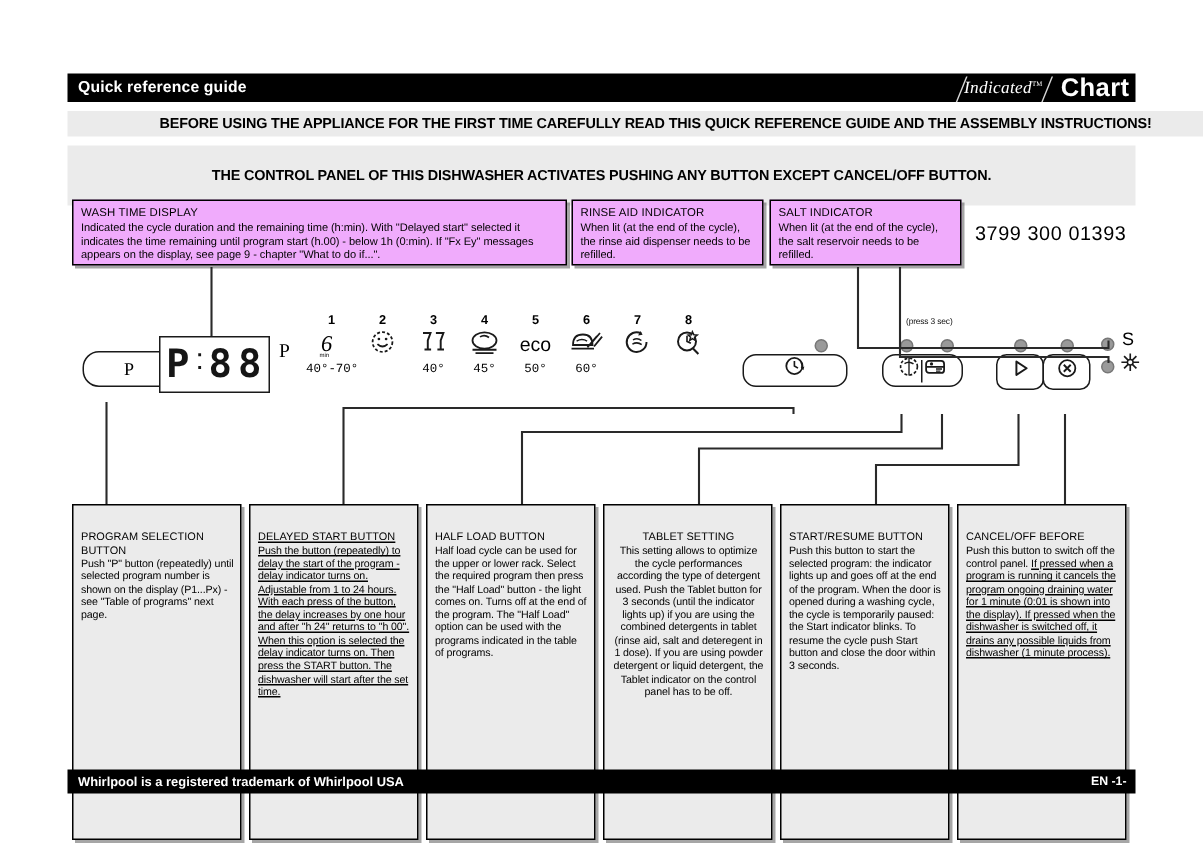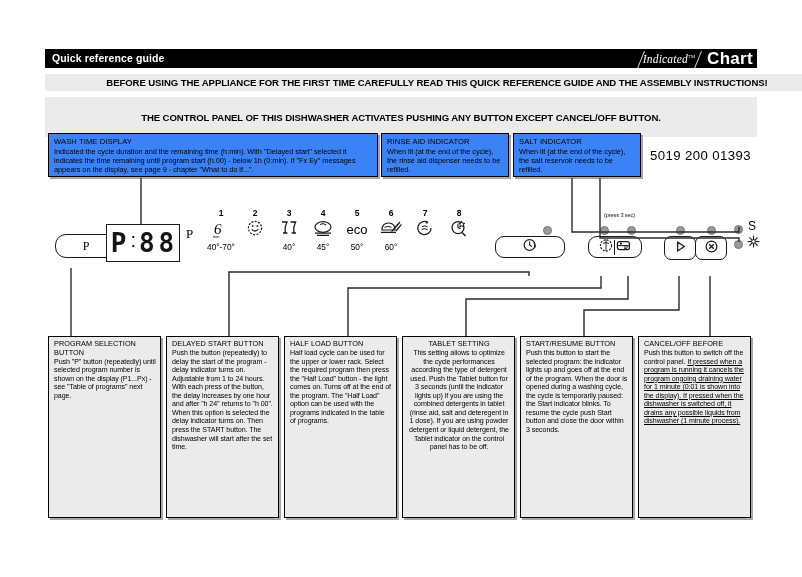--- a/index.html
+++ b/index.html
@@ -46,21 +46,21 @@
   .notice{
     position:absolute;background:#ebebeb;color:#000;
     text-align:center;font-size:9.6px;font-weight:bold;letter-spacing:-.1px;
     display:flex;flex-direction:column;align-items:center;justify-content:center;
   }
   #notice1{left:45px;top:74px;width:784px;height:17px;}
   #notice2{left:45px;top:97px;width:712px;height:40px;line-height:13px;}
 
   
   .infobox{
-    position:absolute;background:#3b82f6;border:1.3px solid #000;
+    position:absolute;background:#f0abfc;border:1.3px solid #000;
     box-shadow:2px 2px 0 rgba(0,0,0,.35);
     padding:3px 4px 2px 5px;box-sizing:border-box;
   }
   .infobox .hd{font-size:7.6px;font-weight:normal;letter-spacing:.1px;margin-bottom:.5px;}
   .infobox .bd{font-size:7.4px;line-height:9.1px;letter-spacing:-.05px;}
   #box-wash{left:48px;top:133px;width:330px;height:44px;}
   #box-rinse{left:381px;top:133px;width:128px;height:44px;}
   #box-salt{left:513px;top:133px;width:128px;height:44px;}
 
   .partnum{
@@ -96,21 +96,21 @@
   .progrow{position:absolute;left:186px;top:18px;width:280px;height:62px;}
   .plabel{
     position:absolute;left:0;top:18px;font-size:13px;
     font-family:"Liberation Serif","DejaVu Serif",serif;
   }
   .prog{
     position:absolute;width:34px;text-align:center;
   }
   .prog .num{font-size:8.5px;font-weight:bold;display:block;height:11px;}
   .prog .gl{display:block;height:22px;line-height:22px;font-size:16px;}
-  .prog .tmp{display:block;font-size:8.3px;height:12px;line-height:12px;white-space:nowrap;}
+  .prog .tmp{display:block;font-size:8.3px;height:12px;line-height:12px;white-space:nowrap;font-family:Liberation Mono, monospace;}
 
   
   .dot{
     position:absolute;width:7px;height:7px;border-radius:50%;
     background:#9a9a9a;border:1px solid #777;
   }
 
   
   .obtn{
     position:absolute;border:1.6px solid #1a1a1a;border-radius:9px;background:#fff;
@@ -125,30 +125,30 @@
     position:absolute;font-size:5.6px;letter-spacing:-.1px;color:#111;
   }
 
   .sidelab{position:absolute;font-size:12px;font-family:"Liberation Sans","DejaVu Sans",sans-serif;}
 
   
   #connectors{position:absolute;left:0;top:0;width:802px;height:577px;pointer-events:none;}
 
   
   .descbox{
-    position:absolute;top:336px;height:182px;
+    position:absolute;top:336px;height:224px;
     background:#ebebeb;border:1.3px solid #000;
     box-shadow:2px 2px 0 rgba(0,0,0,.35);
-    padding:3px 4px 2px 5px;box-sizing:border-box;overflow:hidden;
+    padding:17px 4px 2px 5px;box-sizing:border-box;overflow:hidden;
   }
   .descbox .hd{font-size:7.3px;letter-spacing:.05px;line-height:8.6px;}
   .descbox .bd{font-size:7.1px;line-height:8.55px;letter-spacing:-.08px;margin-top:.5px;}
   .descbox .bd .u{text-decoration:underline;}
   #d0{left:48px;width:113px;}
-  #d1{left:166px;width:113px;}
+  #d1{left:166px;width:113px;text-decoration:underline;}
   #d2{left:284px;width:113px;}
   #d3{left:402px;width:113px;text-align:center;}
   #d4{left:520px;width:113px;}
   #d5{left:638px;width:113px;}
 
   
   .footbar{
     position:absolute;left:45px;top:513px;width:712px;height:16px;
     background:#000;color:#fff;
   }
@@ -181,21 +181,21 @@
   </div>
   <div class="infobox" id="box-rinse">
     <div class="hd">RINSE AID INDICATOR</div>
     <div class="bd">When lit (at the end of the cycle), the rinse aid dispenser needs to be refilled.</div>
   </div>
   <div class="infobox" id="box-salt">
     <div class="hd">SALT INDICATOR</div>
     <div class="bd">When lit (at the end of the cycle), the salt reservoir needs to be refilled.</div>
   </div>
 
-  <div class="partnum">5019 200 01393</div>
+  <div class="partnum">3799 300 01393</div>
 
   <div class="panel">
 
     <div class="pbtn">
       <span>P</span>
     </div>
 
     <div class="display">
       <span class="seg">P</span>
       <span class="segdot">:</span>
@@ -412,14 +412,18 @@
   </div>
   <div class="descbox" id="d4">
     <div class="hd">START/RESUME BUTTON</div>
     <div class="bd">Push this button to start the selected program: the indicator lights up and goes off at the end of the program. When the door is opened during a washing cycle, the cycle is temporarily paused: the Start indicator blinks. To resume the cycle push Start button and close the door within 3 seconds.</div>
   </div>
   <div class="descbox" id="d5">
     <div class="hd">CANCEL/OFF BEFORE</div>
     <div class="bd"><span>Push this button to switch off the control panel.</span> <span class="u">If pressed when a program is running it cancels the program ongoing draining water for 1 minute (0:01 is shown into the display). If pressed when the dishwasher is switched off, it drains any possible liquids from dishwasher (1 minute process).</span></div>
   </div>
 
+  <div class="footbar">
+    <span class="fl">Whirlpool is a registered trademark of Whirlpool USA</span>
+    <span class="fr">EN -1-</span>
+  </div>
 
 </div>
 
 </body></html>

